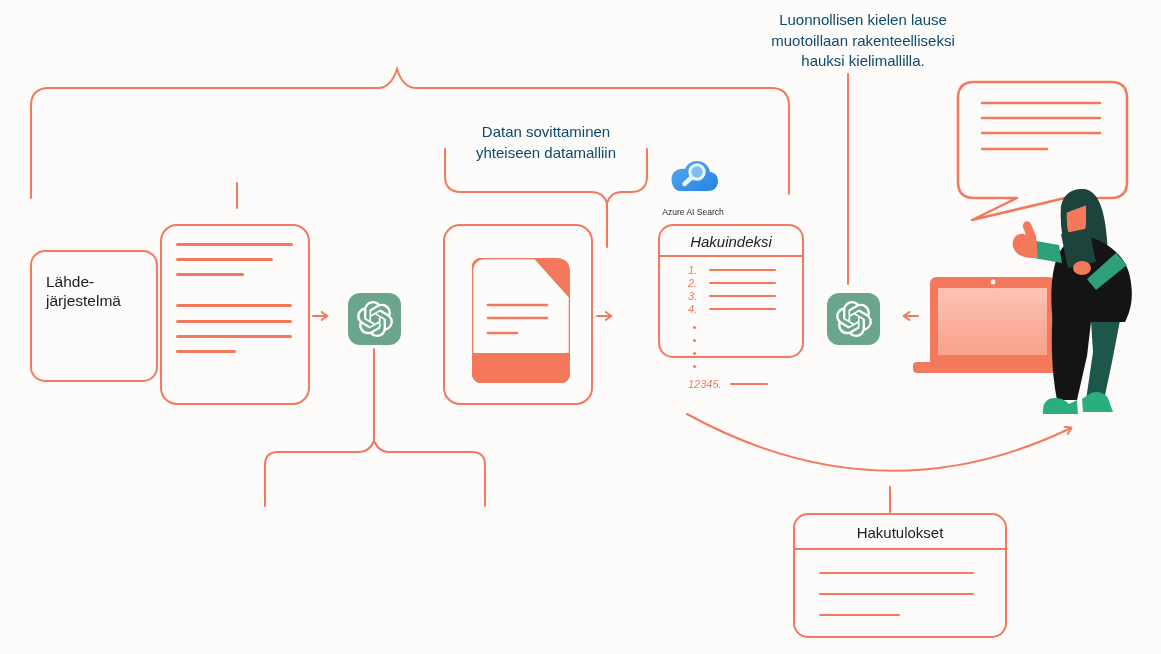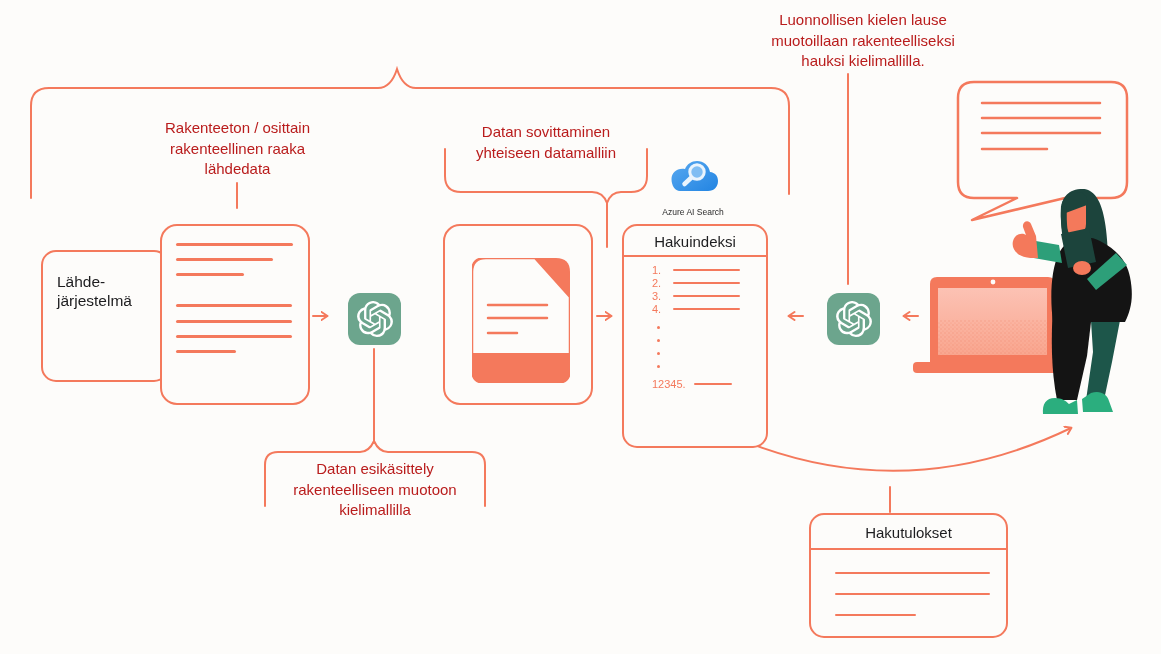--- a/index.html
+++ b/index.html
@@ -1,21 +1,21 @@
 <!DOCTYPE html>
 <html><head>
 <meta charset="utf-8">
 <style>
   html,body{margin:0;padding:0;}
   body{font-family:"Liberation Sans","DejaVu Sans",sans-serif;background:#ffffff;}
   .canvas{position:relative;width:1161px;height:654px;background:#FDFCFA;overflow:hidden;}
   .abs{position:absolute;}
   svg.layer{position:absolute;left:0;top:0;width:1161px;height:654px;}
   .title{left:250px;top:30px;width:300px;text-align:center;font-size:20px;font-weight:500;color:#1D1D1F;letter-spacing:.2px;}
-  .note{position:absolute;text-align:center;font-size:15px;line-height:1.38;color:#b91c1c;white-space:pre-line;}
+  .note{position:absolute;text-align:center;font-size:15px;line-height:1.38;color:#0c4a6e;white-space:pre-line;}
   .box{position:absolute;box-sizing:border-box;border:2px solid #F4795C;border-radius:15px;background:#FDFCFA;}
   .src-label{padding:20px 0 0 14px;font-size:15.5px;line-height:1.25;color:#1D1D1F;white-space:pre-line;}
   .hline{position:absolute;height:2.5px;background:#F4795C;border-radius:2px;}
   .gpt{position:absolute;width:53px;height:52px;border-radius:12px;background:#6CA58D;display:flex;align-items:center;justify-content:center;}
   .panel-head{box-sizing:border-box;border-bottom:2px solid #F4795C;text-align:center;font-size:15px;color:#1D1D1F;}
   .idx-row{position:absolute;display:flex;align-items:center;}
   .idx-num{font-size:11px;color:#F4795C;min-width:17px;}
   .idx-line{height:2px;background:#F4795C;border-radius:2px;}
   .dot{position:absolute;width:3px;height:3px;border-radius:50%;background:#F4795C;}
   .azure{left:648px;top:158px;width:90px;text-align:center;}
@@ -92,33 +92,27 @@
       <path d="M1083,412 L1082,399 L1091,393 C1100,390 1107,394 1109,401 L1113,412 Z" fill="#2BAE7E"></path>
       <path d="M1053,322 C1049,292 1052,258 1064,246 C1072,238 1088,234 1100,241 C1116,249 1127,261 1130,277 C1134,297 1131,310 1125,322 Z" fill="#141414"></path>
       <path d="M1062,263 L1059,245 L1030,240 L1028,257 Z" fill="#2D9F79"></path>
       <path d="M1031,258 C1017,257 1011,249 1013,241 C1015,234 1022,232 1026,235 L1023,227 C1022,221 1029,219 1031,224 L1036,236 L1038,258 Z" fill="#F4795B"></path>
       <path d="M1087,279 L1116,253 L1127,265 L1096,290 Z" fill="#2D9F79"></path>
       <path d="M1061,234 L1089,228 L1096,262 L1068,268 Z" fill="#1C443C"></path>
       <ellipse cx="1082" cy="268" rx="9" ry="7" fill="#F4795B"></ellipse>
     </g>
   </svg>
 
-  <div class="note" style="left:130px;top:118px;width:215px;">Rakenteeton / osittain
-rakenteellinen raaka
-lähdedata</div>
   <div class="note" style="left:440px;top:122px;width:212px;">Datan sovittaminen
 yhteiseen datamalliin</div>
   <div class="note" style="left:750px;top:10px;width:226px;">Luonnollisen kielen lause
 muotoillaan rakenteelliseksi
 hauksi kielimallilla.</div>
-  <div class="note" style="left:262px;top:459px;width:226px;">Datan esikäsittely
-rakenteelliseen muotoon
-kielimallilla</div>
 
-  <div class="box" style="left:30px;top:250px;width:128px;height:132px;margin-left:11px;">
+  <div class="box" style="left:30px;top:250px;width:128px;height:132px;">
     <div class="src-label">Lähde-
 järjestelmä</div>
   </div>
 
   <div class="box" style="left:160px;top:224px;width:150px;height:181px;border-radius:17px;">
     <div class="hline" style="left:14px;top:17px;width:117px;"></div>
     <div class="hline" style="left:14px;top:32px;width:97px;"></div>
     <div class="hline" style="left:14px;top:47px;width:68px;"></div>
     <div class="hline" style="left:14px;top:78px;width:116px;"></div>
     <div class="hline" style="left:14px;top:94px;width:116px;"></div>
@@ -138,21 +132,21 @@
       <path d="M0,95 H98 V111 Q98,125 84,125 H14 Q0,125 0,111 Z" fill="#F4795C"></path>
       <path d="M63,0 L98,39 V14 Q98,0 84,0 Z" fill="#F4795C"></path>
       <g stroke="#F4795C" stroke-width="2.5" stroke-linecap="round">
         <line x1="16" y1="47" x2="75" y2="47"></line>
         <line x1="16" y1="60" x2="75" y2="60"></line>
         <line x1="16" y1="75" x2="45" y2="75"></line>
       </g>
     </svg>
   </div>
 
-  <div class="box" style="left:622px;top:224px;width:146px;height:224px;">
+  <div class="box" style="left:658px;top:224px;width:146px;height:134px;font-style:italic;">
     <div class="panel-head" style="height:31px;line-height:31px;">Hakuindeksi</div>
     <div class="idx-row" style="left:28px;top:38px;">
       <span class="idx-num">1.</span>
       <div class="idx-line" style="width:67px;margin-left:4px;"></div>
     </div>
     <div class="idx-row" style="left:28px;top:51px;">
       <span class="idx-num">2.</span>
       <div class="idx-line" style="width:67px;margin-left:4px;"></div>
     </div>
     <div class="idx-row" style="left:28px;top:64px;">
@@ -181,20 +175,20 @@
     </svg>
     <div class="azure-label">Azure AI Search</div>
   </div>
 
   <div class="gpt" style="left:827px;top:293px;">
     <svg width="36" height="36" viewBox="0 0 24 24">
       <path fill="#FFFFFF" d="M22.2819 9.8211a5.9847 5.9847 0 0 0-.5157-4.9108 6.0462 6.0462 0 0 0-6.5098-2.9A6.0651 6.0651 0 0 0 4.9807 4.1818a5.9847 5.9847 0 0 0-3.9977 2.9 6.0462 6.0462 0 0 0 .7427 7.0966 5.98 5.98 0 0 0 .511 4.9107 6.051 6.051 0 0 0 6.5146 2.9001A5.9847 5.9847 0 0 0 13.2599 24a6.0557 6.0557 0 0 0 5.7718-4.2058 5.9894 5.9894 0 0 0 3.9977-2.9001 6.0557 6.0557 0 0 0-.7475-7.0729zm-9.022 12.6081a4.4755 4.4755 0 0 1-2.8764-1.0408l.1419-.0804 4.7783-2.7582a.7948.7948 0 0 0 .3927-.6813v-6.7369l2.02 1.1686a.071.071 0 0 1 .038.0615v5.5826a4.504 4.504 0 0 1-4.4945 4.4944zm-9.6607-4.1254a4.4708 4.4708 0 0 1-.5346-3.0137l.142.0852 4.783 2.7582a.7712.7712 0 0 0 .7806 0l5.8428-3.3685v2.3324a.0804.0804 0 0 1-.0332.0615L9.74 19.9502a4.4992 4.4992 0 0 1-6.1408-1.6464zM2.3408 7.8956a4.485 4.485 0 0 1 2.3655-1.9728V11.6a.7664.7664 0 0 0 .3879.6765l5.8144 3.3543-2.0201 1.1685a.0757.0757 0 0 1-.071 0l-4.8303-2.7865A4.504 4.504 0 0 1 2.3408 7.8956zm16.5963 3.8558L13.1038 8.364 15.1192 7.2a.0757.0757 0 0 1 .071 0l4.8303 2.7913a4.4944 4.4944 0 0 1-.6765 8.1042v-5.6772a.79.79 0 0 0-.407-.667zm2.0107-3.0231l-.142-.0852-4.7735-2.7818a.7759.7759 0 0 0-.7854 0L9.409 9.2297V6.8974a.0662.0662 0 0 1 .0284-.0615l4.8303-2.7866a4.4992 4.4992 0 0 1 6.6802 4.66zM8.3065 12.863l-2.02-1.1638a.0804.0804 0 0 1-.038-.0567V6.0742a4.4992 4.4992 0 0 1 7.3757-3.4537l-.142.0805L8.704 5.459a.7948.7948 0 0 0-.3927.6813zm1.0976-2.3654l2.602-1.4998 2.6069 1.4998v2.9994l-2.5974 1.4997-2.6067-1.4997Z"></path>
     </svg>
   </div>
 
-  <div class="box" style="left:793px;top:513px;width:199px;height:125px;margin-left:16px;">
+  <div class="box" style="left:793px;top:513px;width:214px;height:125px;">
     <div class="panel-head" style="height:35px;line-height:35px;">Hakutulokset</div>
     <div class="hline" style="left:24px;top:57px;width:155px;height:2px;"></div>
     <div class="hline" style="left:24px;top:78px;width:155px;height:2px;"></div>
     <div class="hline" style="left:24px;top:99px;width:81px;height:2px;"></div>
   </div>
 
 </div>
 
 </body></html>

